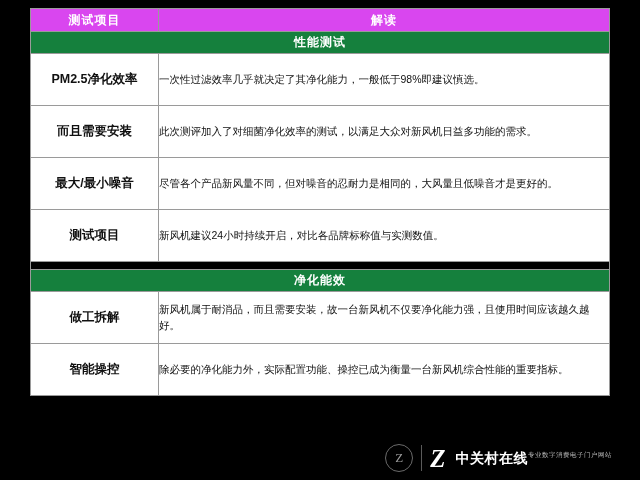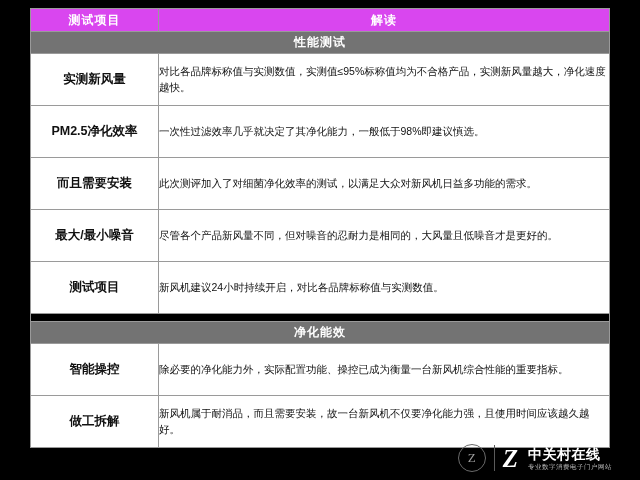--- a/index.html
+++ b/index.html
@@ -37,21 +37,21 @@
     color: #ffffff;
     font-size: 12px;
     font-weight: bold;
     height: 22px;
     text-align: center;
     letter-spacing: 1px;
   }
   .col-left { width: 128px; }
   .col-right { width: auto; }
   .section-row td {
-    background: #737373;
+    background: #15803d;
     color: #ffffff;
     font-size: 12px;
     font-weight: bold;
     text-align: center;
     height: 21px;
     letter-spacing: 1px;
   }
   .item-row td {
     background: #ffffff;
     color: #111111;
@@ -109,21 +109,21 @@
     font-size: 25px;
     font-weight: bold;
     font-style: italic;
     font-family: "Liberation Serif", serif;
     color: #ffffff;
     line-height: 1;
     padding-right: 2px;
   }
   .footer-text-wrap {
     display: flex;
-    flex-direction: column;
+    flex-direction: row;
     justify-content: center;
     line-height: 1.15;
   }
   .footer-main {
     font-size: 14px;
     font-weight: bold;
     color: #ffffff;
     letter-spacing: 0.5px;
   }
   .footer-sub {
@@ -146,24 +146,20 @@
       <tr class="head-row">
         <th>测试项目</th>
         <th>解读</th>
       </tr>
 
       <tr class="section-row">
         <td colspan="2">性能测试</td>
       </tr>
 
       <tr class="item-row">
-        <td class="item-name">实测新风量</td>
-        <td class="item-desc">对比各品牌标称值与实测数值，实测值≤95%标称值均为不合格产品，实测新风量越大，净化速度越快。</td>
-      </tr>
-      <tr class="item-row">
         <td class="item-name">PM2.5净化效率</td>
         <td class="item-desc">一次性过滤效率几乎就决定了其净化能力，一般低于98%即建议慎选。</td>
       </tr>
       <tr class="item-row">
         <td class="item-name">而且需要安装</td>
         <td class="item-desc">此次测评加入了对细菌净化效率的测试，以满足大众对新风机日益多功能的需求。</td>
       </tr>
       <tr class="item-row">
         <td class="item-name">最大/最小噪音</td>
         <td class="item-desc">尽管各个产品新风量不同，但对噪音的忍耐力是相同的，大风量且低噪音才是更好的。</td>
@@ -175,26 +171,26 @@
 
       <tr class="spacer-row">
         <td colspan="2"></td>
       </tr>
 
       <tr class="section-row">
         <td colspan="2">净化能效</td>
       </tr>
 
       <tr class="item-row">
+        <td class="item-name">做工拆解</td>
+        <td class="item-desc">新风机属于耐消品，而且需要安装，故一台新风机不仅要净化能力强，且使用时间应该越久越好。</td>
+      </tr>
+      <tr class="item-row">
         <td class="item-name">智能操控</td>
         <td class="item-desc">除必要的净化能力外，实际配置功能、操控已成为衡量一台新风机综合性能的重要指标。</td>
-      </tr>
-      <tr class="item-row">
-        <td class="item-name">做工拆解</td>
-        <td class="item-desc">新风机属于耐消品，而且需要安装，故一台新风机不仅要净化能力强，且使用时间应该越久越好。</td>
       </tr>
     </tbody>
   </table>
 
   <div class="footer">
     <div class="footer-mark">Z</div>
     <div class="footer-divider"></div>
     <div class="footer-z">Z</div>
     <div class="footer-text-wrap">
       <div class="footer-main">中关村在线</div>

